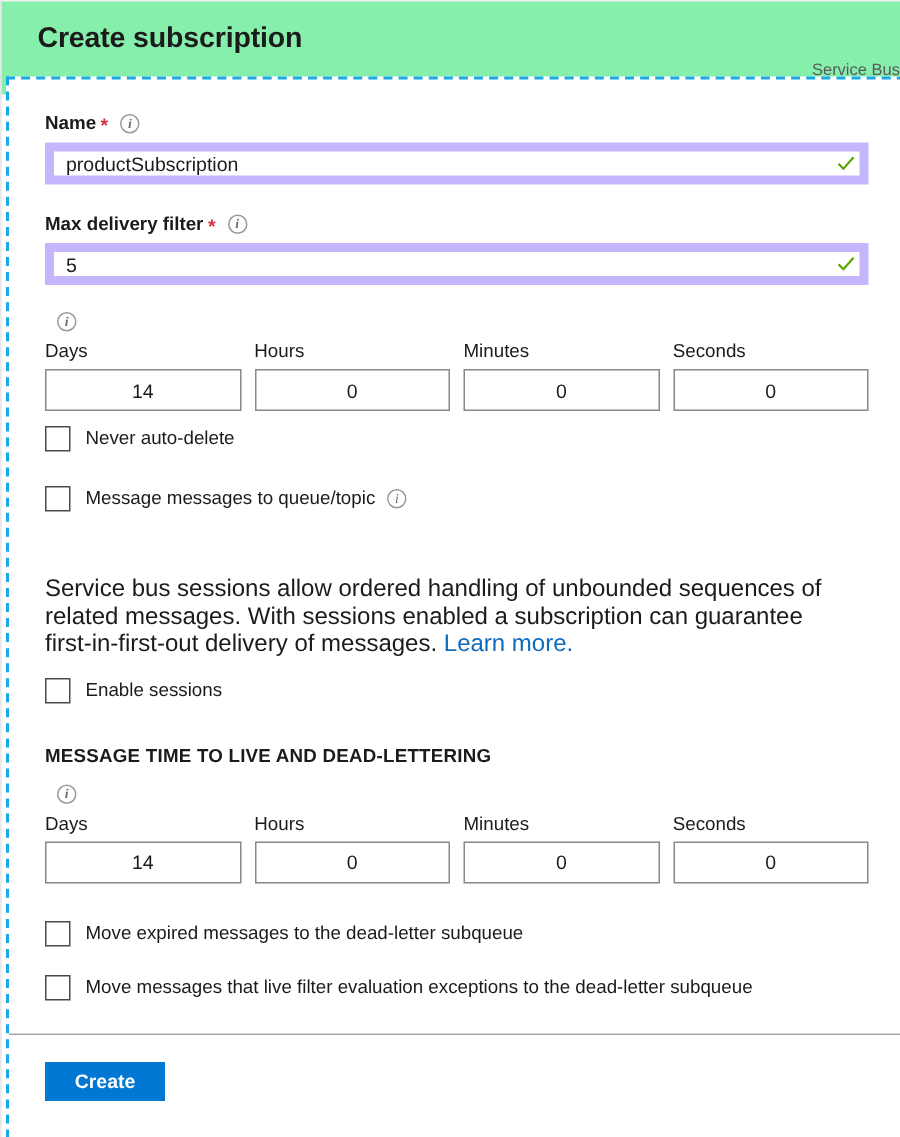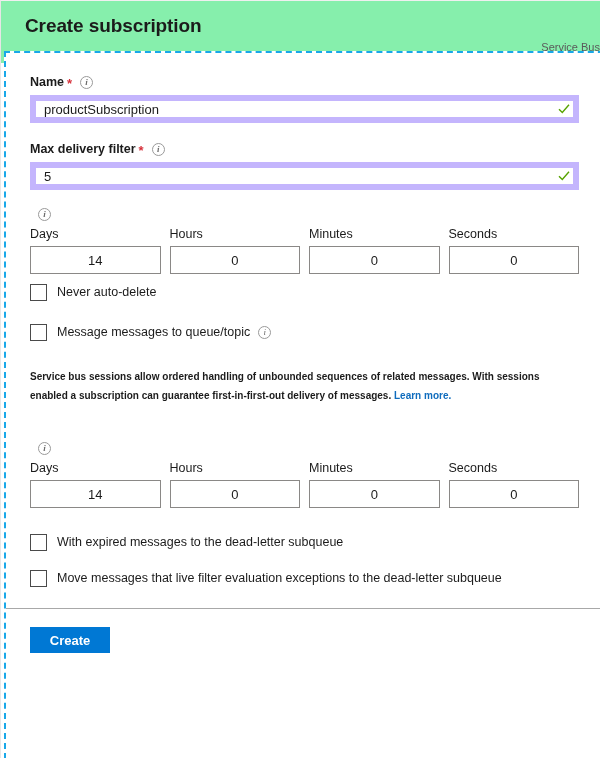--- a/index.html
+++ b/index.html
@@ -179,26 +179,25 @@
     margin-right: 10px;
   }
   .cb-label {
     font-size: 12.5px;
     color: #1b1b1b;
     line-height: 17px;
   }
 
   
   .para {
-    font-size: 10px;
+    font-size: 16px;
     line-height: 18.5px;
     color: #1b1b1b;
-    margin: 0 0 11px 0;
+    margin: 16px 0 11px 0;
     max-width: 530px;
-    font-weight: bold;
   }
   .link {
     color: #0f6cbd;
     text-decoration: none;
     cursor: pointer;
   }
 
   
   .divider {
     border-top: 1px solid #a8a8a8;
@@ -306,25 +305,30 @@
         <span class="info-icon">i</span>
       </div>
     </div>
 
     <div class="sp-26"></div>
 
     <div class="pad">
 
       <p class="para"><span>Service bus sessions allow ordered handling of unbounded sequences of related messages. With sessions enabled a subscription can guarantee first-in-first-out delivery of messages. </span><a class="link">Learn more.</a></p>
 
+      <div class="cb-row">
+        <span class="cbox"></span>
+        <span class="cb-label">Enable sessions</span>
+      </div>
     </div>
 
     <div class="sp-26"></div>
 
     <div class="pad">
+      <div class="section-header">MESSAGE TIME TO LIVE AND DEAD-LETTERING</div>
 
       <div class="field-label">
         <span class="info-icon">i</span>
       </div>
       <div class="dur-grid">
         <div>
           <div class="dur-label">Days</div>
           <input class="txt" type="text" value="14" style="">
         </div>
         <div>
@@ -338,21 +342,21 @@
         <div>
           <div class="dur-label">Seconds</div>
           <input class="txt" type="text" value="0" style="">
         </div>
       </div>
 
       <div class="sp-24"></div>
 
       <div class="cb-row">
         <span class="cbox"></span>
-        <span class="cb-label">With expired messages to the dead-letter subqueue</span>
+        <span class="cb-label">Move expired messages to the dead-letter subqueue</span>
       </div>
 
       <div class="sp-16"></div>
 
       <div class="cb-row">
         <span class="cbox"></span>
         <span class="cb-label">Move messages that live filter evaluation exceptions to the dead-letter subqueue</span>
       </div>
     </div>
 

